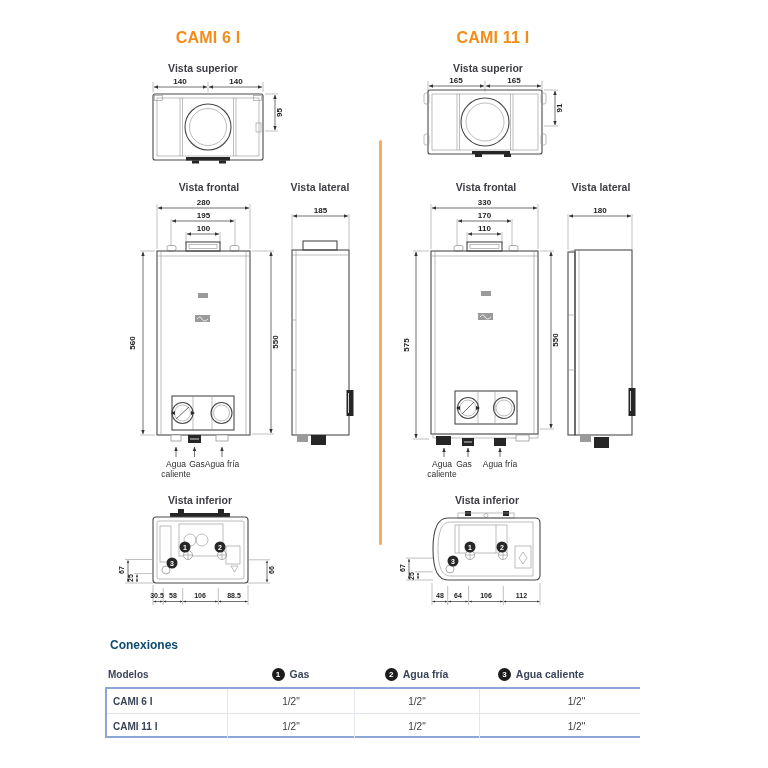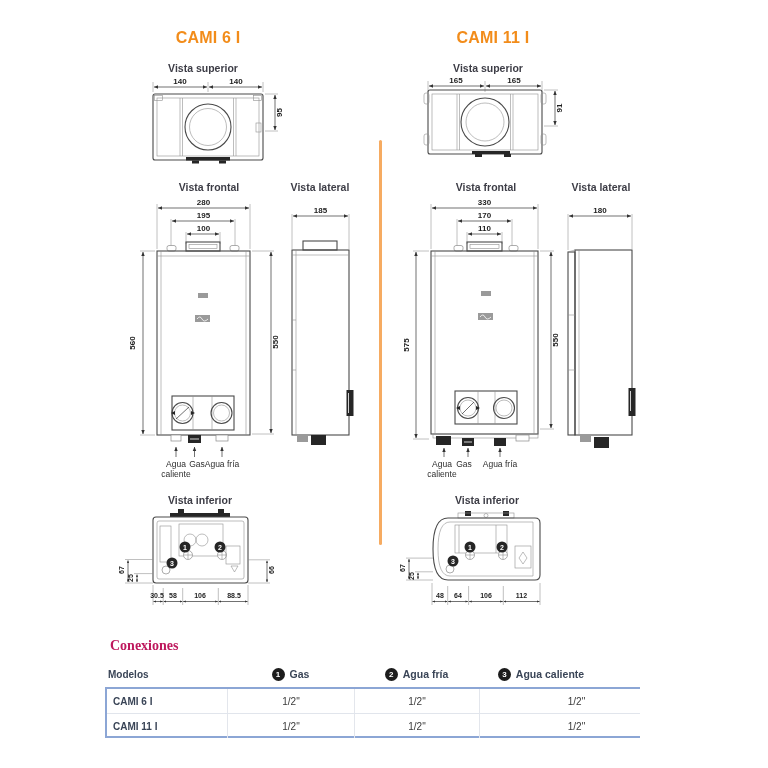--- a/index.html
+++ b/index.html
@@ -2,21 +2,21 @@
 <html><head>
 <meta charset="utf-8">
 <style>
   html,body{margin:0;padding:0;background:#fff;}
   .page{position:relative;width:640px;height:768px;background:#fff;font-family:"Liberation Sans",sans-serif;overflow:hidden;}
   .abs{position:absolute;}
   .title{font-size:16px;font-weight:bold;color:#F28C1A;text-align:center;letter-spacing:.2px;}
   .vlbl{font-size:10.5px;font-weight:600;color:#3D3D46;text-align:center;}
   .plabel{font-size:8.5px;color:#2E2E2E;text-align:center;line-height:1.2;}
   .divider{width:2.5px;background:#F6AB61;border-radius:2px;}
-  .cx-title{font-size:14px;color:#be185d;font-weight:600;font-family:Liberation Serif, serif;}
+  .cx-title{font-size:12px;color:#0c4a6e;font-weight:600;}
   .tbl-head{display:grid;grid-template-columns:122px 127px 125px 174px;align-items:center;}
   .th-models{font-size:10px;font-weight:bold;color:#3A4557;padding-left:3px;}
   .th-col{display:flex;align-items:center;justify-content:center;gap:5px;font-size:10.5px;font-weight:bold;color:#3A4557;}
   .th-col.last{padding-right:50px;}
   .badge{width:13px;height:13px;border-radius:50%;background:#1C1C1C;color:#fff;font-size:8px;font-weight:bold;display:flex;align-items:center;justify-content:center;flex:0 0 13px;}
   .tbl-box{border:2px solid #8CA6D5;box-sizing:border-box;background:#fff;}
   .tbl-row{display:grid;grid-template-columns:120px 127px 125px 1fr;align-items:stretch;height:24px;}
   .tbl-row.first{border-bottom:1px solid #E1E5EC;}
   .td-model{font-size:10px;font-weight:bold;color:#3A4557;padding-left:6px;display:flex;align-items:center;}
   .td-val{font-size:10px;color:#3B3B3B;display:flex;align-items:center;justify-content:center;border-left:1px solid #E3E6EC;}

